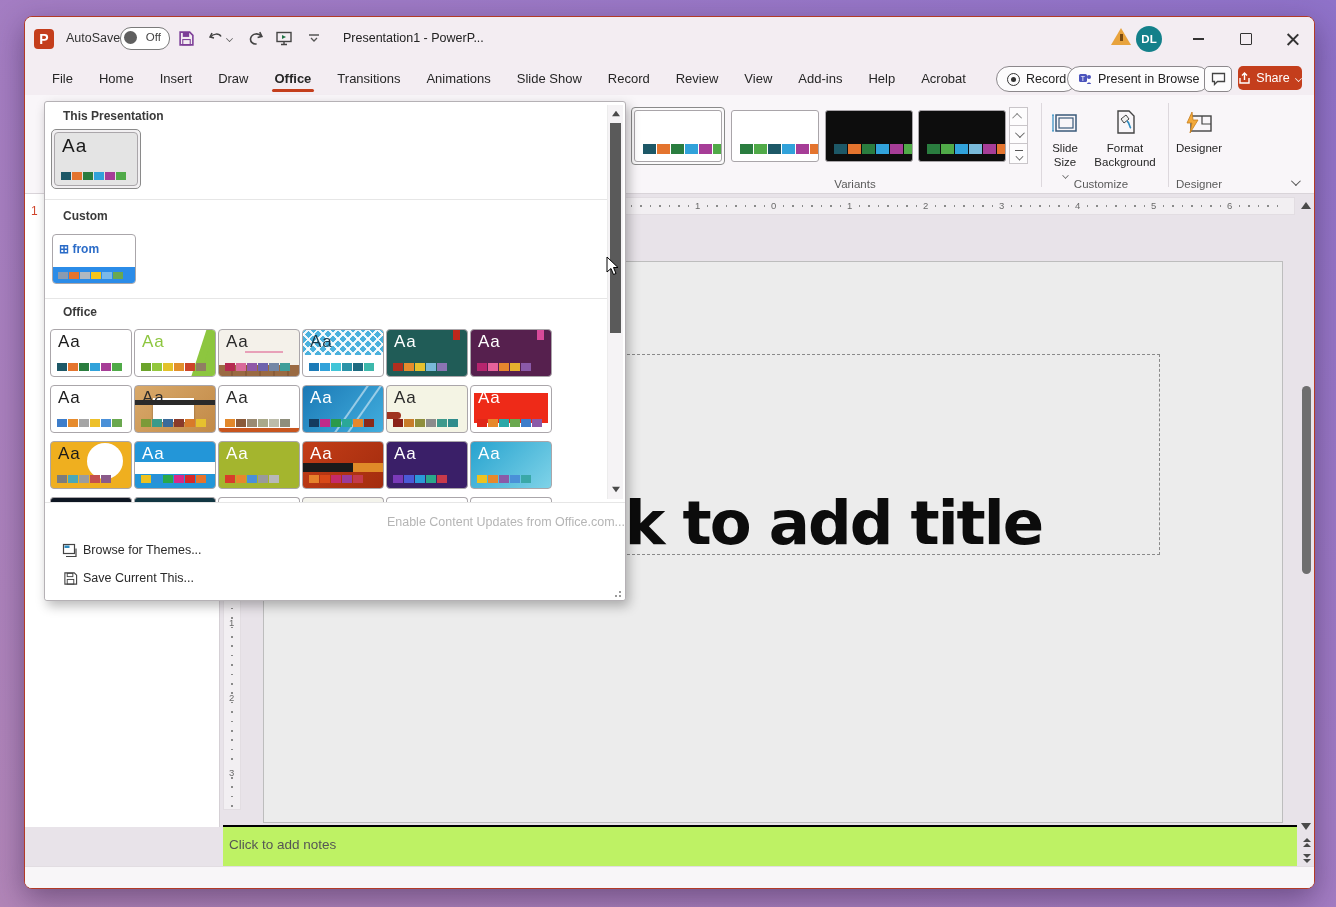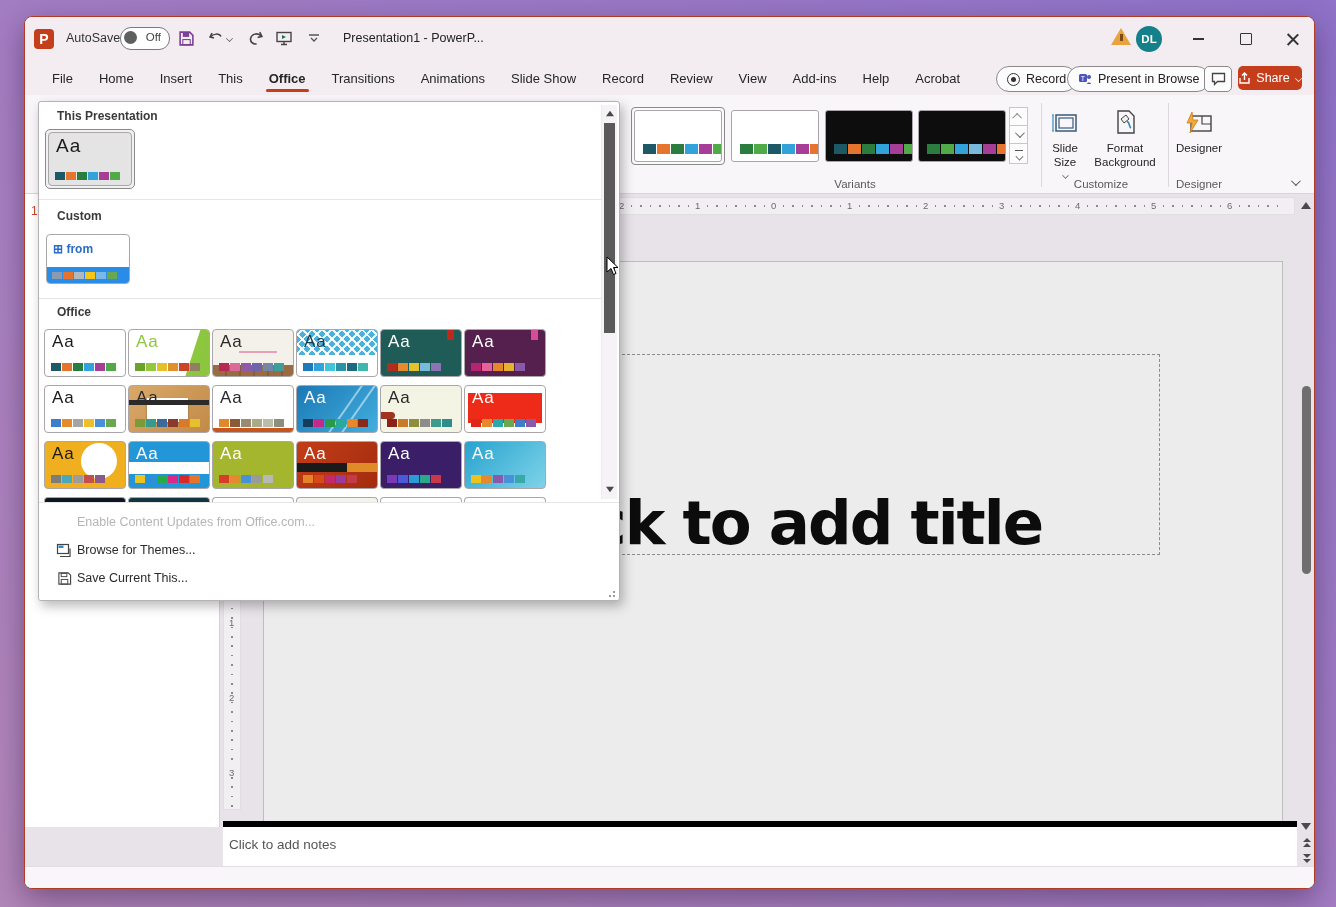--- a/index.html
+++ b/index.html
@@ -75,35 +75,35 @@
   .hruler{position:absolute;left:214px;top:3px;width:1054px;height:16px;background:#f2eff2;border:1px solid #e2dde2;}
   .vruler{position:absolute;left:198px;top:19px;width:16px;bottom:78px;background:#f2eff2;border:1px solid #e2dde2;}
   .rnum{position:absolute;font-size:9.5px;color:#6a6a6a;}
   .rdot{position:absolute;width:1.5px;height:1.5px;background:#8a8a8a;}
   .slide{position:absolute;left:238px;top:67px;width:1018px;height:560px;background:#ececec;border:1px solid #bdbdbd;}
   .ph{position:absolute;border:1.3px dashed #8a8a8a;}
   .ph-title{left:128px;top:92px;width:766px;height:199px;display:flex;align-items:flex-end;justify-content:center;}
   .title-txt{font-family:"DejaVu Sans",sans-serif;font-weight:bold;font-size:61px;letter-spacing:-2px;color:#0c0c0c;line-height:.95;padding-bottom:2px;white-space:nowrap;}
   .ph-sub{left:128px;top:300px;width:766px;height:137px;display:flex;justify-content:center;}
   .sub-txt{margin-top:6px;font-size:21px;color:#1f1f1f;}
-  .notes{position:absolute;left:198px;right:17px;bottom:21px;height:40px;background:#ffffff;border-top:6px solid #000000;}
+  .notes{position:absolute;left:198px;right:17px;bottom:21px;height:40px;background:#bef264;border-top:2px solid #000000;}
   .notes-txt{position:absolute;left:6px;top:10px;font-size:13.5px;color:#555;}
   .statusbar{position:absolute;left:0;right:0;bottom:0;height:21px;background:#f8f6f8;border-top:1px solid #e2dde2;}
 
   
   .msb-thumb{position:absolute;left:1277px;top:192px;width:9px;height:188px;background:#6e6e6e;border-radius:5px;}
   .tri{width:0;height:0;position:absolute;}
   .tri-up{border-left:5px solid transparent;border-right:5px solid transparent;border-bottom:7px solid #4a4a4a;}
   .tri-dn{border-left:5px solid transparent;border-right:5px solid transparent;border-top:7px solid #4a4a4a;}
   .dblbtn{position:absolute;left:1273px;width:18px;height:15px;display:flex;flex-direction:column;align-items:center;justify-content:center;gap:1px;}
   .mini-up{width:0;height:0;border-left:4px solid transparent;border-right:4px solid transparent;border-bottom:4px solid #4a4a4a;}
   .mini-dn{width:0;height:0;border-left:4px solid transparent;border-right:4px solid transparent;border-top:4px solid #4a4a4a;}
 
   
-  .dd{position:absolute;left:13px;top:84px;width:580px;height:498px;background:#fff;border:1px solid #b5b1b5;
+  .dd{position:absolute;left:19px;top:84px;width:580px;height:498px;background:#fff;border:1px solid #b5b1b5;
     border-radius:3px;box-shadow:3px 5px 12px rgba(0,0,0,.28);z-index:50;}
   .dd-label{position:absolute;left:18px;font-size:12px;font-weight:bold;color:#3a3a3a;}
   .dd-div{position:absolute;left:0;right:16px;height:1px;background:#e6e6e6;}
   .thumb{position:absolute;border:1px solid #aaa6aa;border-radius:4px;background:#fff;overflow:hidden;}
   .thumb .aa{position:absolute;left:7px;top:2px;font-size:17px;letter-spacing:1px;z-index:2;}
   .thumb .strip{position:absolute;left:6px;bottom:5px;display:flex;gap:1px;z-index:2;}
   .thumb .strip i{display:block;width:10px;height:8px;}
   .selwrap{position:absolute;border:1px solid #8a8a8a;border-radius:5px;background:#f2f0f2;}
   .dd-sb{position:absolute;right:2px;top:3px;width:15px;height:394px;background:#f5f3f5;border-left:1px solid #ececec;}
   .dd-sb-thumb{position:absolute;left:2px;top:18px;width:11px;height:210px;background:#5a5a5a;}
@@ -174,21 +174,21 @@
       <div class="winctl ctl-close">
           <div class="closex"></div>
         </div>
     </div>
 
     <div class="tabrow">
       <div class="tabs" id="tabs">
           <div class="tab">File</div>
           <div class="tab">Home</div>
           <div class="tab">Insert</div>
-          <div class="tab">This</div>
+          <div class="tab">Draw</div>
           <div class="tab active">Office</div>
           <div class="tab">Transitions</div>
           <div class="tab">Animations</div>
           <div class="tab">Slide Show</div>
           <div class="tab">Record</div>
           <div class="tab">Review</div>
           <div class="tab">View</div>
           <div class="tab">Add-ins</div>
           <div class="tab">Help</div>
           <div class="tab">Acrobat</div>
@@ -708,21 +708,21 @@
           <div class="thumb" style="left: 341px; top: 395px; width: 80px; height: 8px; background: rgb(255, 255, 255); border-bottom: none; border-radius: 4px 4px 0px 0px;"></div>
           <div class="thumb" style="left: 425px; top: 395px; width: 80px; height: 8px; background: rgb(255, 255, 255); border-bottom: none; border-radius: 4px 4px 0px 0px;"></div>
         </div>
       <div class="dd-sb">
         <div class="tri tri-up" style="left:3px;top:5px;transform:scale(.8)"></div>
         <div class="dd-sb-thumb"></div>
         <div class="tri tri-dn" style="left:3px;top:381px;transform:scale(.8)"></div>
       </div>
       <div class="dd-menu">
         <div id="menu-items">
-            <div class="mi disabled" style="top: 6px;">
+            <div class="mi disabled" style="top: 6px; justify-content: flex-end;">
               <span class="mic"></span>
               <span>Enable Content Updates from Office.com...</span>
             </div>
             <div class="mi" style="top: 34px;">
               <span class="mic">
                 <svg width="16" height="15" viewBox="0 0 16 15">
                   <rect x="1.5" y="1.5" width="11" height="9" fill="none" stroke="#444" stroke-width="1.2"></rect>
                   <rect x="2.5" y="2.5" width="5" height="2.5" fill="#2e8bc0"></rect>
                   <path d="M4 13.5 h10 v-8" fill="none" stroke="#444" stroke-width="1.2"></path>
                 </svg>

